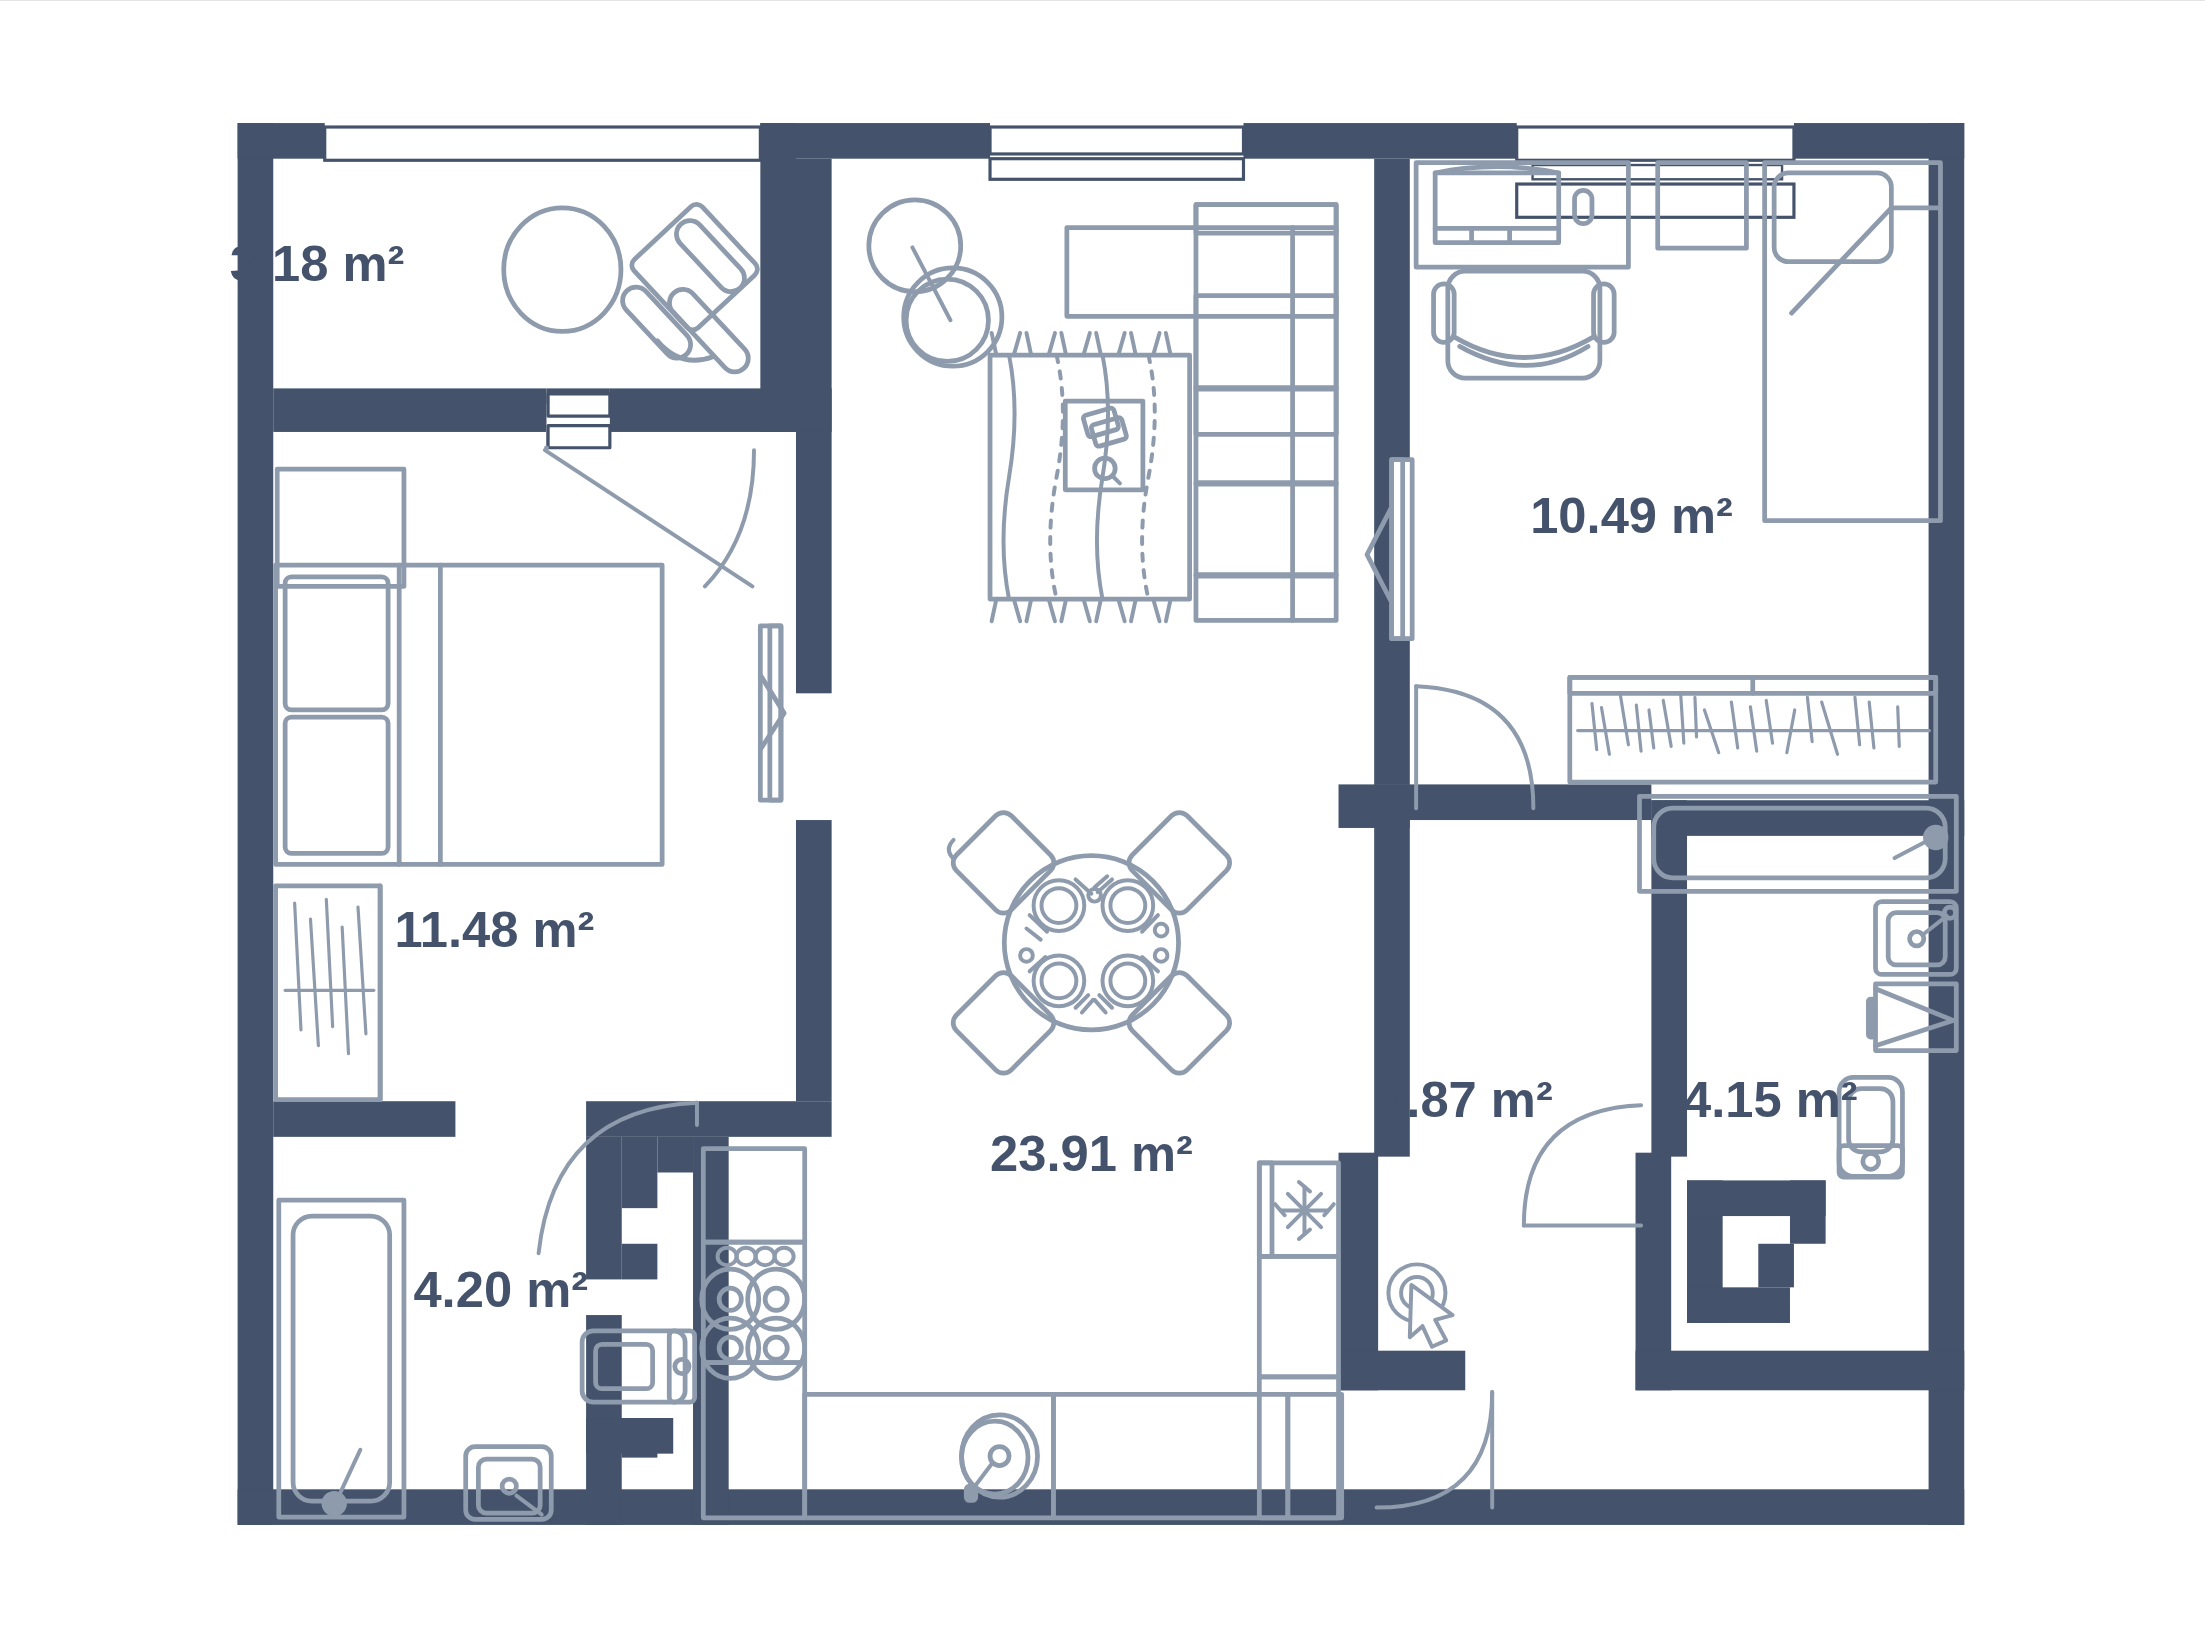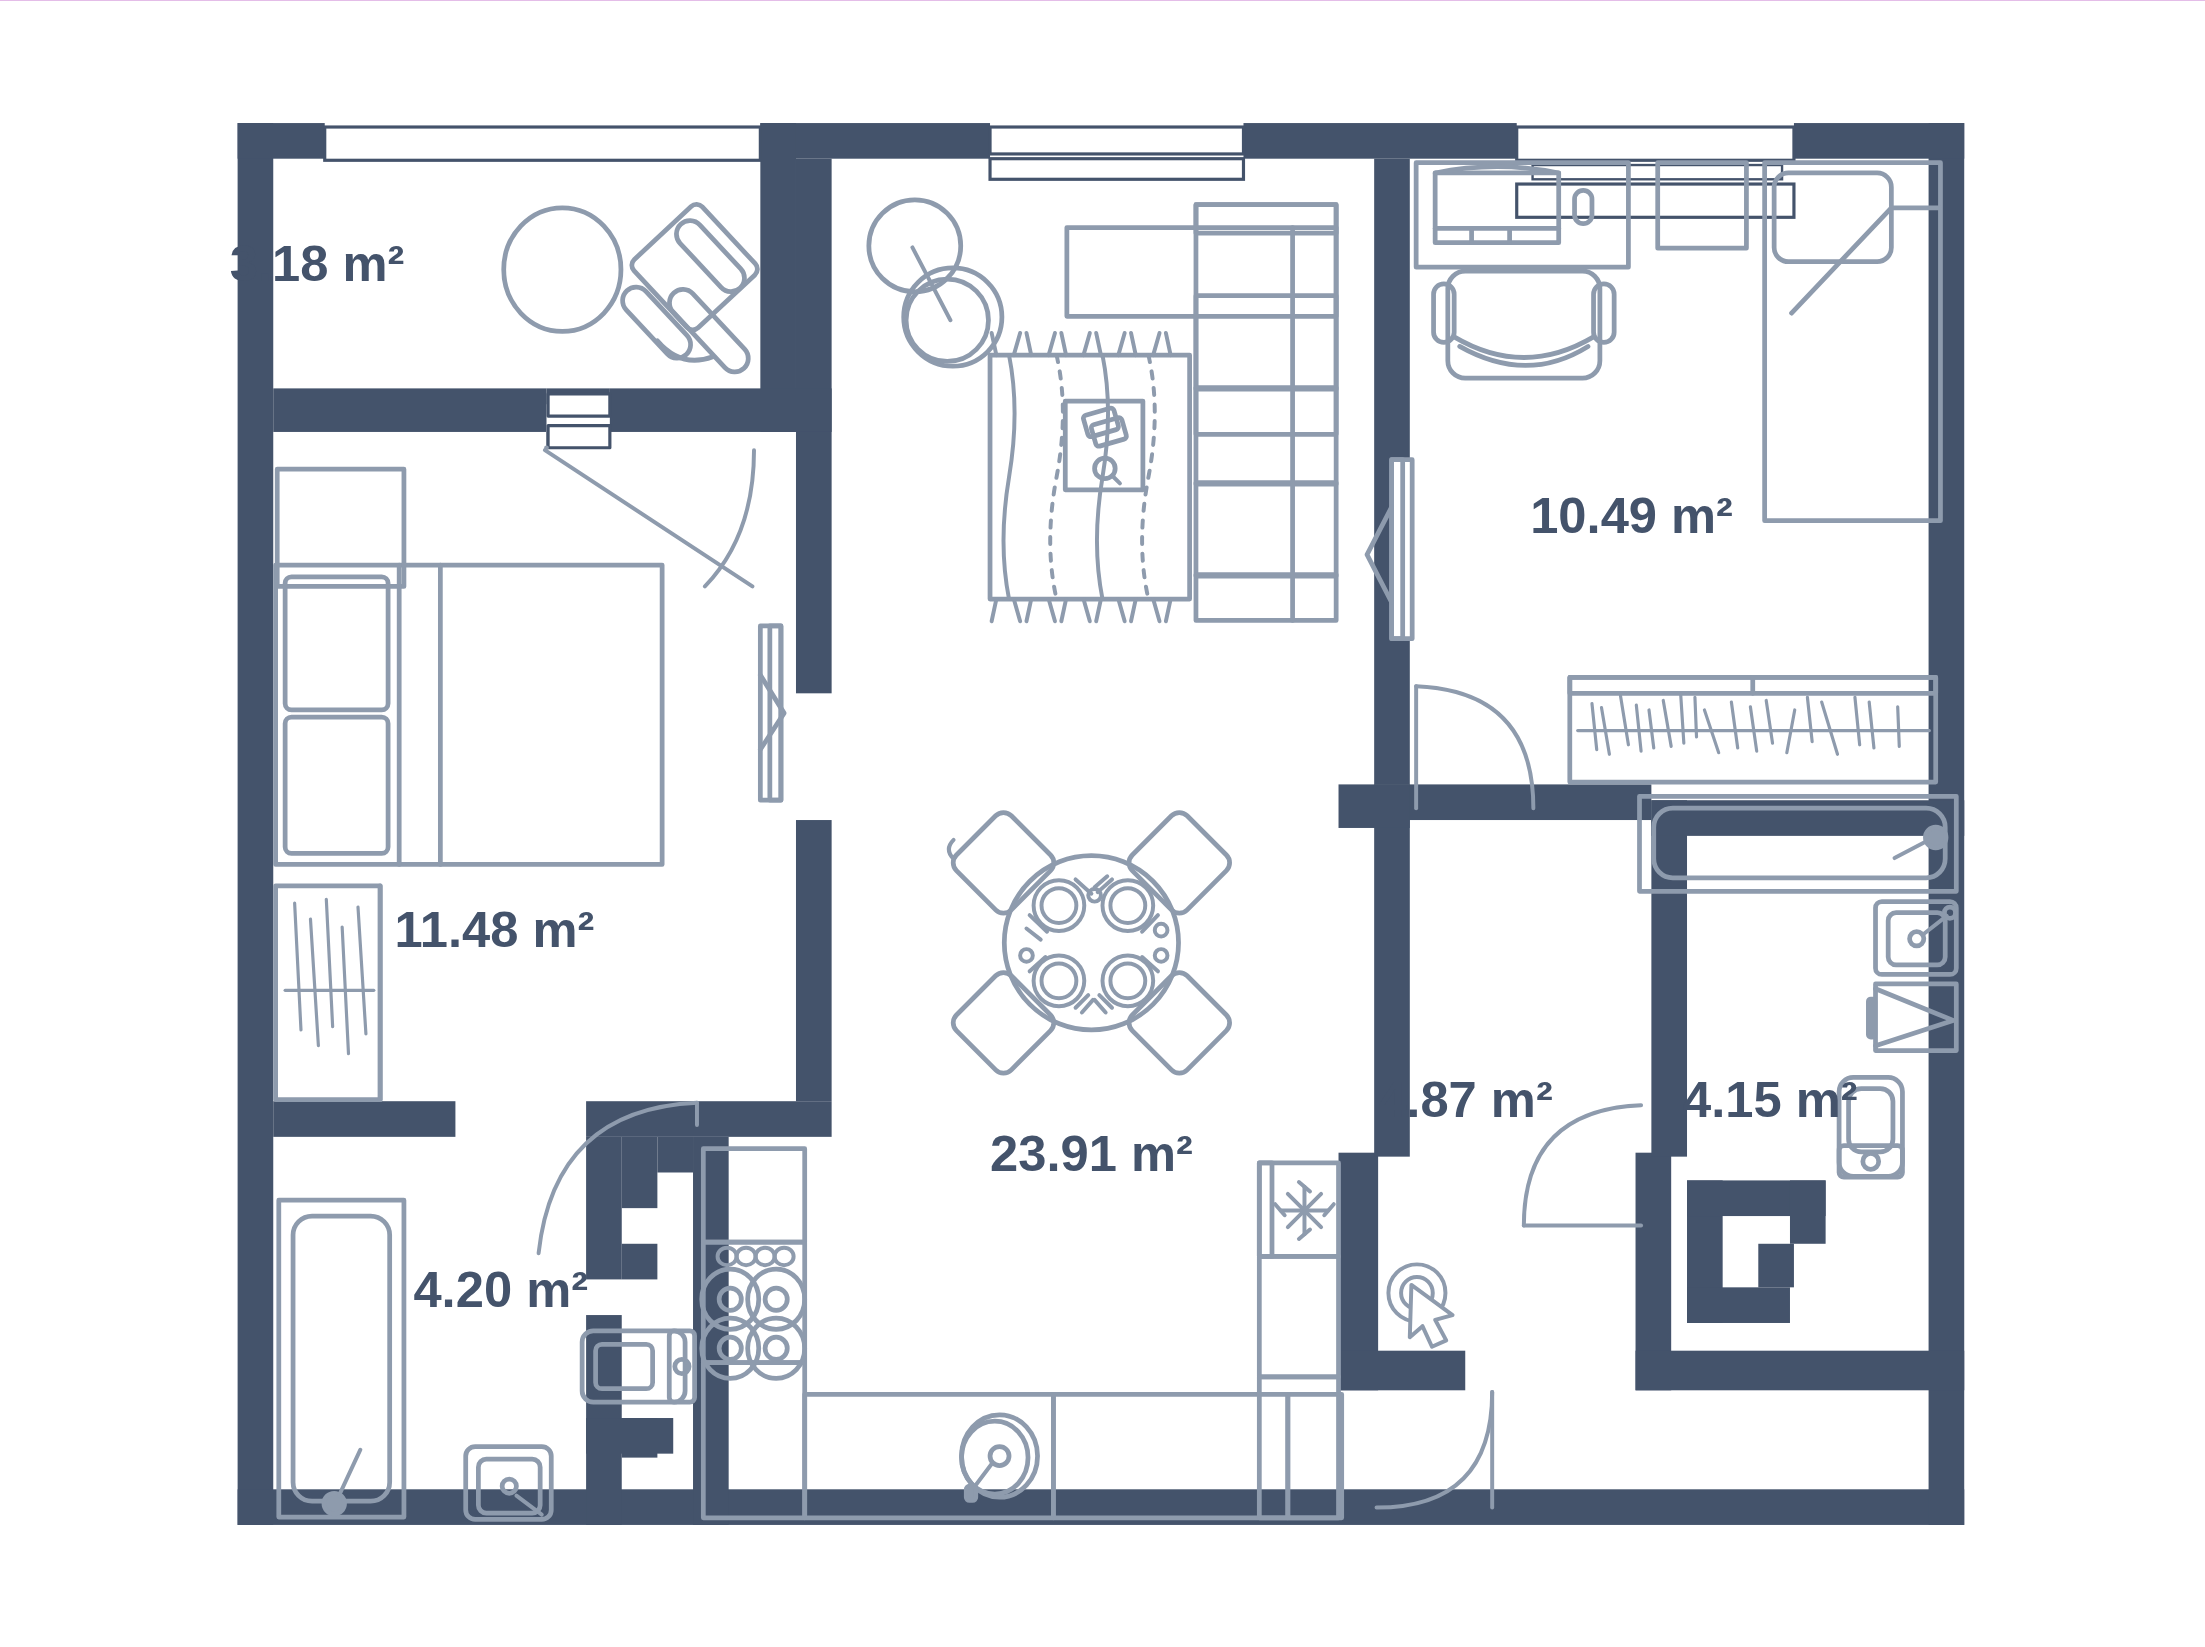--- a/index.html
+++ b/index.html
@@ -1,18 +1,18 @@
 <!DOCTYPE html>
 <html style="font-size:12.7px"><head>
 <meta charset="utf-8">
 <style>
   html,body{margin:0;padding:0;background:#ffffff;}
   body{width:2205px;height:1648px;overflow:hidden;
        font-family:"Liberation Sans","DejaVu Sans",sans-serif;}
-  #plan-root{position:relative;width:2205px;height:1618px;background:#a21caf;}
+  #plan-root{position:relative;width:2205px;height:1618px;background:#a3a3a3;}
   svg#floorplan{display:block;width:2205px;height:1648px;}
   .area-label{
     font-family:"Liberation Sans","DejaVu Sans",sans-serif;
     font-weight:700;
     fill:#44536b;
   }
 </style>
 </head>
 <body>
 

